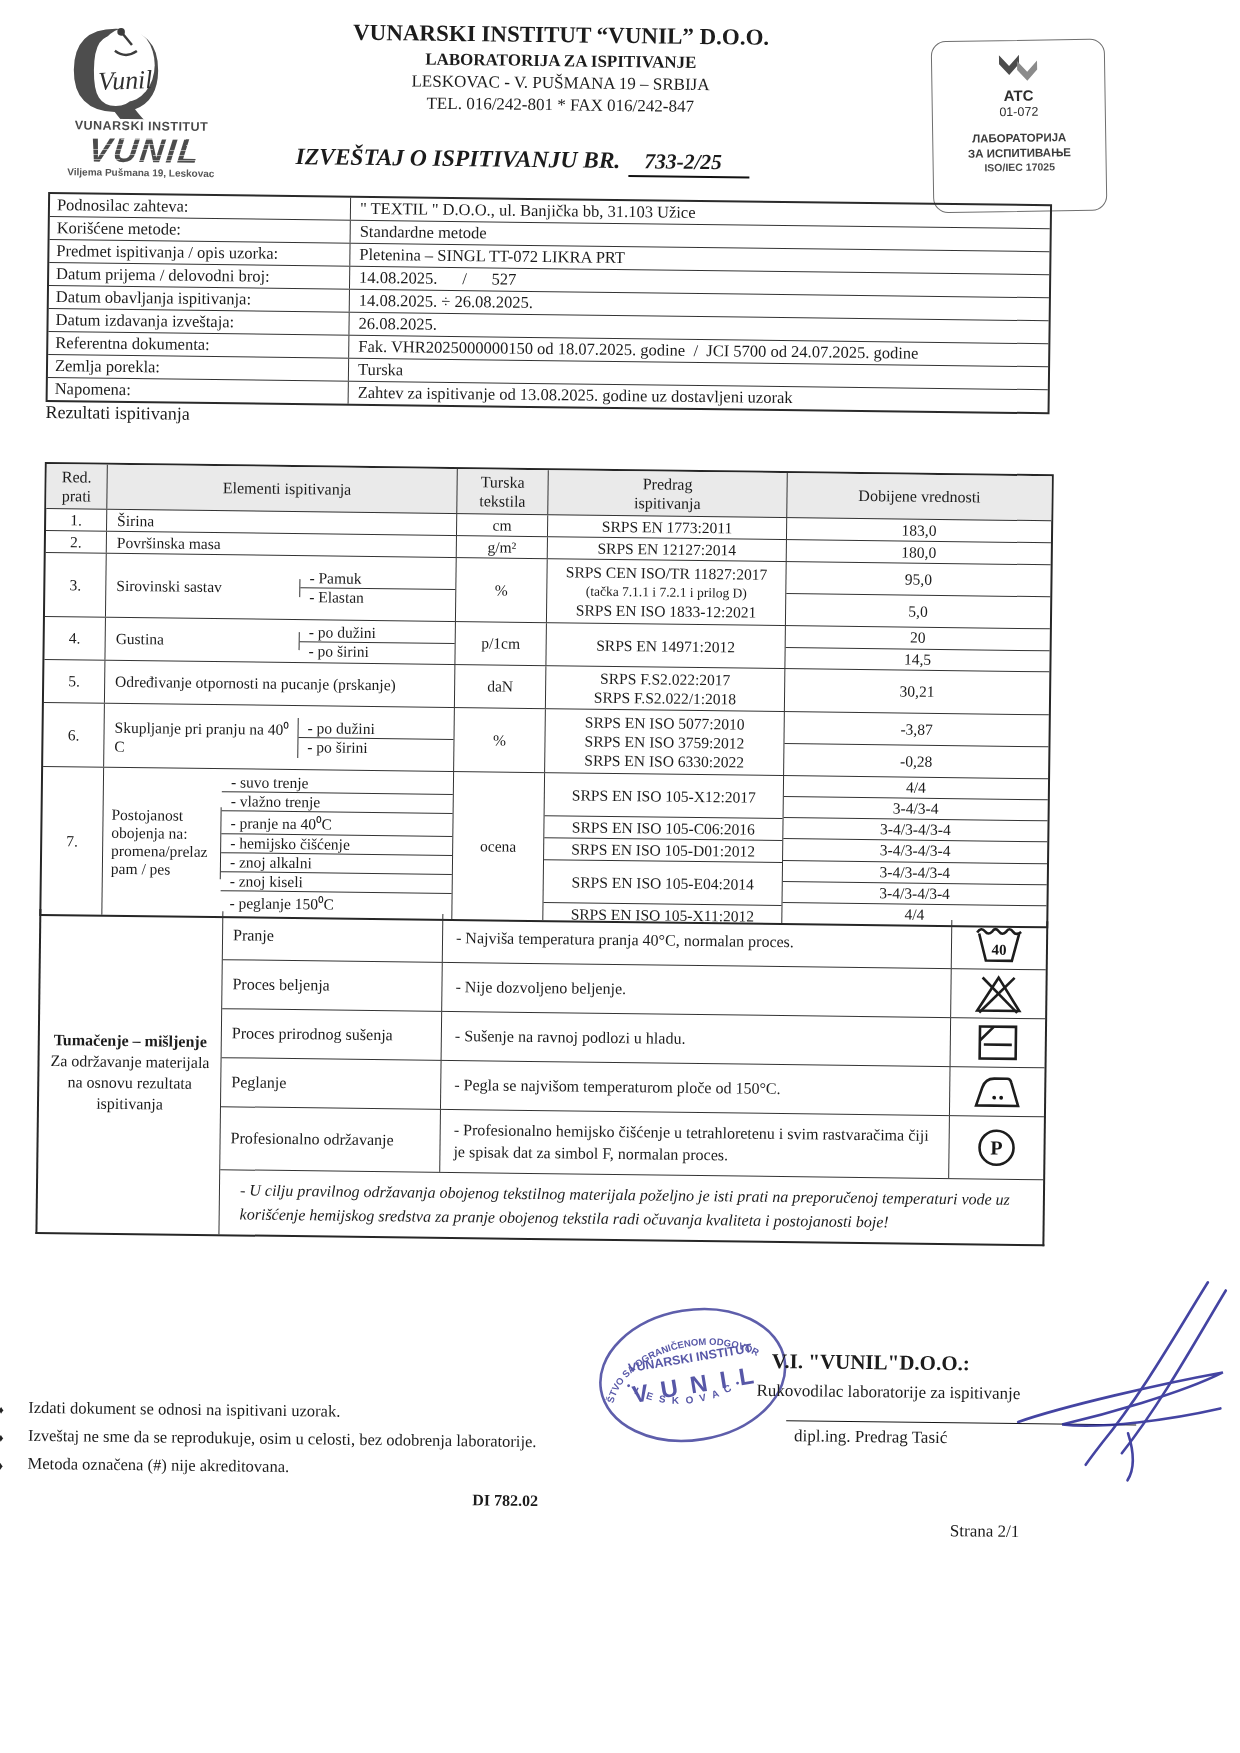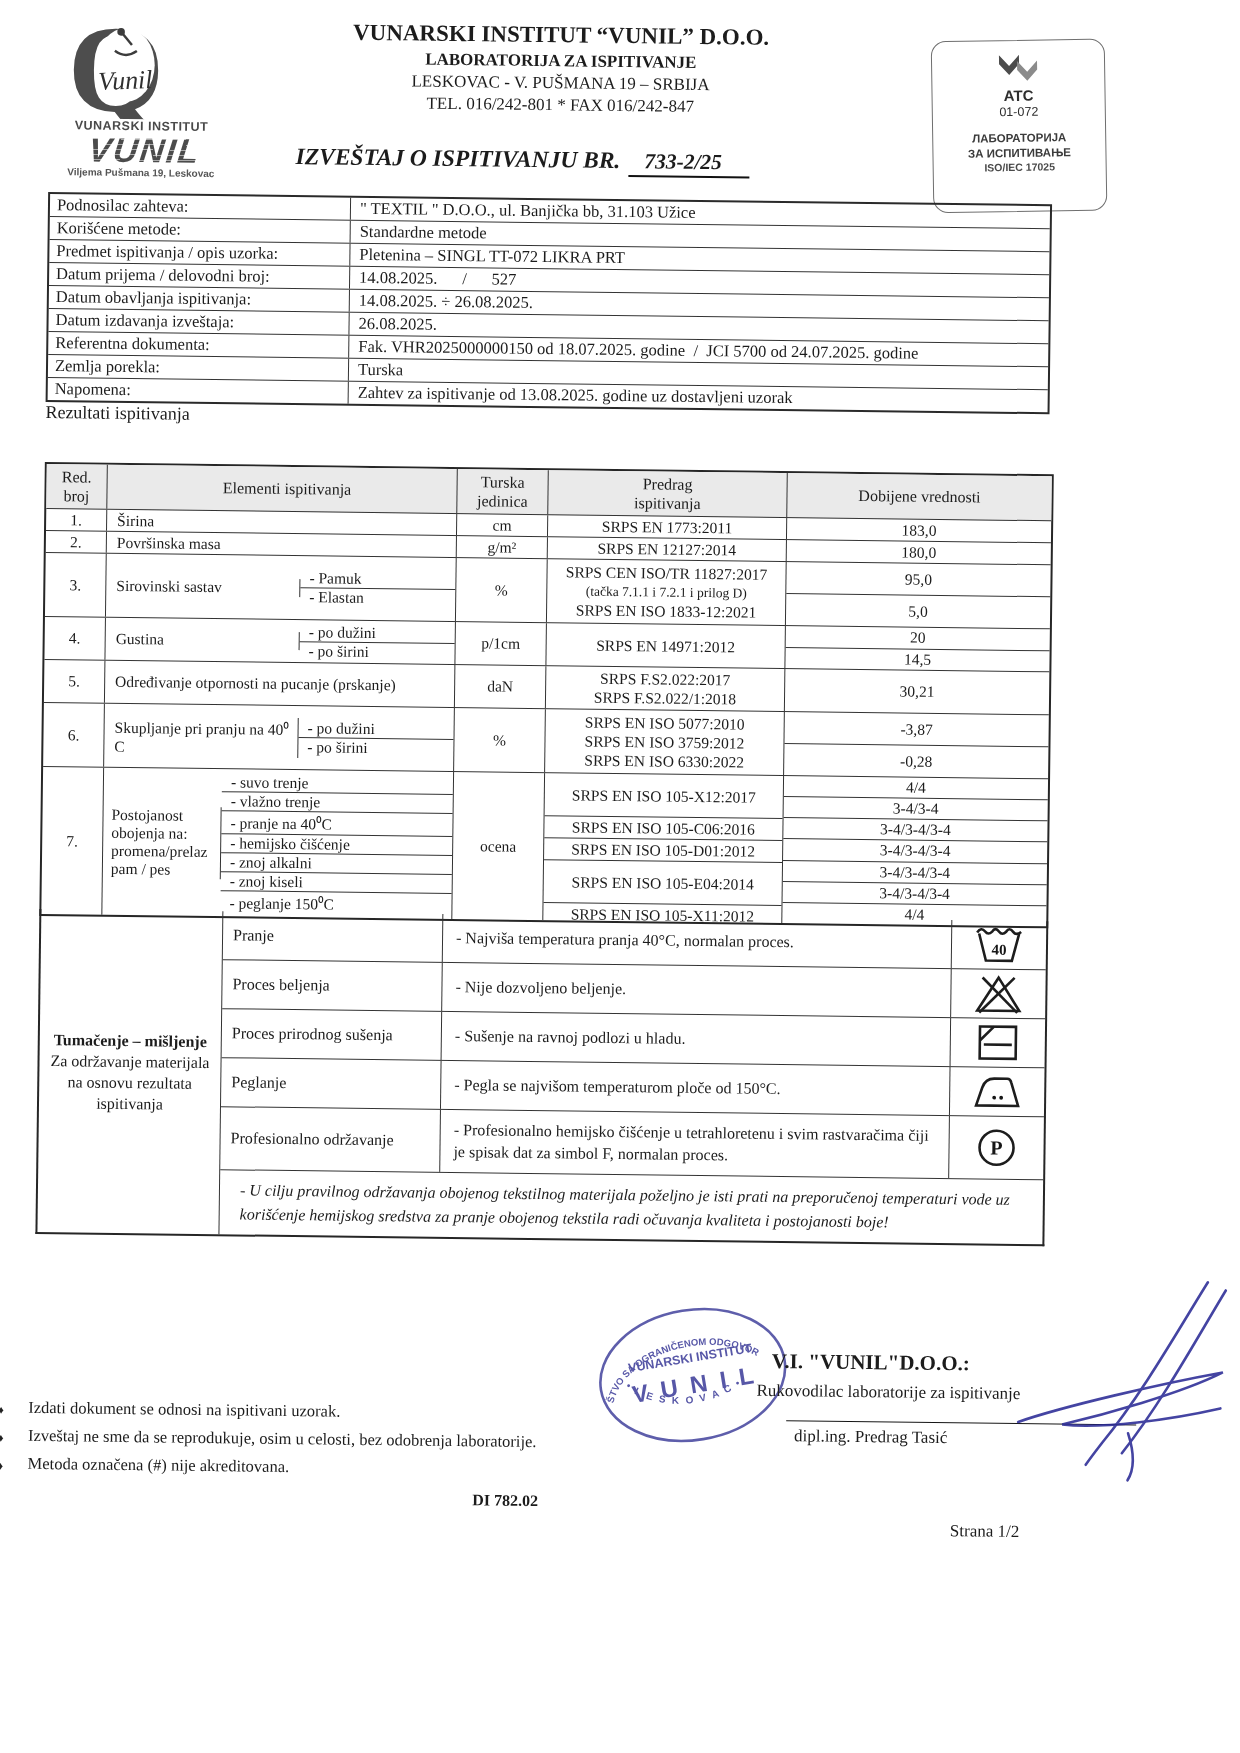--- a/index.html
+++ b/index.html
@@ -174,26 +174,26 @@
         <div class="mvalue">Zahtev za ispitivanje od 13.08.2025. godine uz dostavljeni uzorak</div>
       </div>
   </div>
 
   <div class="rheading">Rezultati ispitivanja</div>
 
   <div class="rtable">
     <div class="rrow rhead">
       <div class="cell c-num hstack">
           <span>Red.</span>
-          <span>broj</span>
+          <span>prati</span>
         </div>
       <div class="cell c-elem" style="justify-content:center;text-align:center">Elementi ispitivanja</div>
       <div class="cell c-unit hstack">
           <span>Turska</span>
-          <span>jedinica</span>
+          <span>tekstila</span>
         </div>
       <div class="cell c-meth">
           <div>Predrag</div>
           <div>ispitivanja</div>
         </div>
       <div class="cell c-val" style="justify-content:center;align-items:center">
           <div>Dobijene vrednosti</div>
         </div>
     </div>
 
@@ -422,15 +422,15 @@
   </svg>
 
   <span class="dia" style="left:10px;top:1404px">♦</span>
   <div class="blt" style="left:40px;top:1398px">Izdati dokument se odnosi na ispitivani uzorak.</div>
   <span class="dia" style="left:10px;top:1432px">♦</span>
   <div class="blt" style="left:40px;top:1426px">Izveštaj ne sme da se reprodukuje, osim u celosti, bez odobrenja laboratorije.</div>
   <span class="dia" style="left:10px;top:1460px">♦</span>
   <div class="blt" style="left:40px;top:1454px">Metoda označena (#) nije akreditovana.</div>
 
   <div class="di">DI 782.02</div>
-  <div class="page-no">Strana 1/2</div>
+  <div class="page-no">Strana 2/1</div>
 
 </div>
 
 </body></html>

